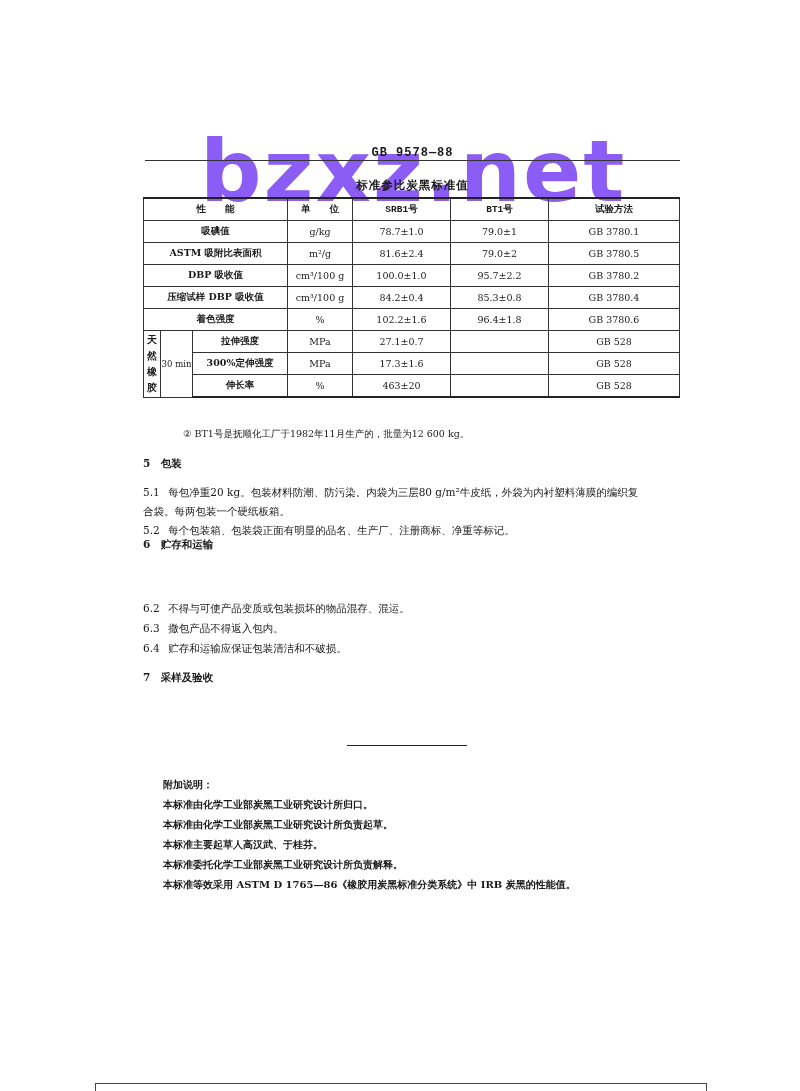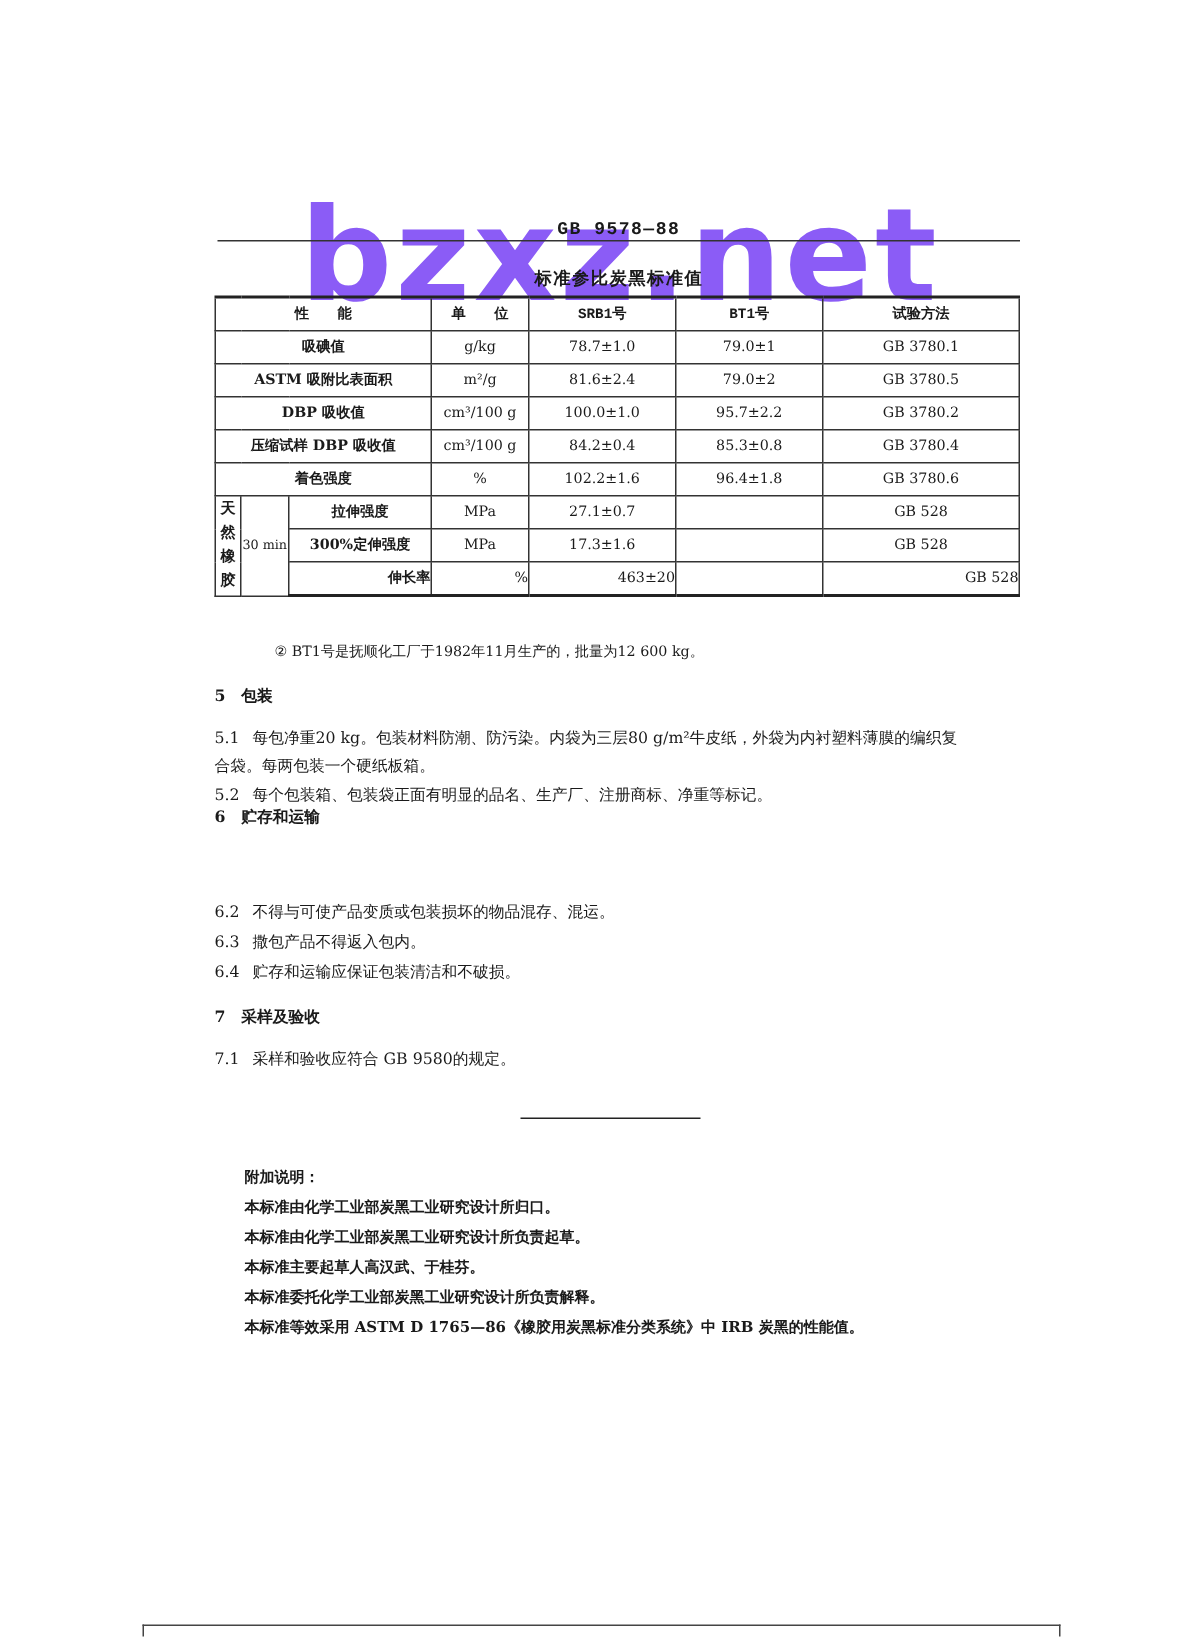--- a/index.html
+++ b/index.html
@@ -10,21 +10,21 @@
   .layer { position: absolute; left: 0; top: 0; width: 800px; height: 1091px; z-index: 1; }
   .hdr { position: absolute; left: 145px; top: 146px; width: 535px; text-align: center;
          font-family: "Liberation Mono", "DejaVu Sans Mono", monospace; font-weight: bold; font-size: 12px; letter-spacing: 1px; }
   .hdr-rule { position: absolute; left: 145px; top: 160px; width: 535px; height: 0; border-top: 1px solid #333; }
   .tbl-title { position: absolute; left: 145px; top: 178px; width: 535px; text-align: center;
                font-weight: bold; font-size: 11.5px; letter-spacing: 1px; }
   table.std { position: absolute; left: 143px; top: 197px; width: 536px; border-collapse: collapse;
               font-size: 9.5px; table-layout: fixed; }
   table.std td { border: 1px solid #333; text-align: center; height: 21px; padding: 0; white-space: nowrap; }
   table.std tr:first-child td { border-top: 2px solid #222; font-family: Liberation Mono, monospace; }
-  table.std tr:last-child td { border-bottom: 2px solid #222; text-align: right; }
+  table.std tr:last-child td { border-bottom: 2px solid #222; }
   table.std td.b { font-weight: bold; }
   td.vert { font-weight: bold; line-height: 16px; font-size: 10px; white-space: normal; }
   td.small { font-size: 8.5px; }
   .note { position: absolute; font-size: 9.5px; }
   .sec { position: absolute; font-size: 10.5px; font-weight: bold; }
   .para { position: absolute; font-size: 10.5px; line-height: 19px; width: 530px; }
   .num { display: inline-block; width: 22px; }
   .divider { position: absolute; left: 347px; top: 745px; width: 120px; border-top: 1px solid #222; }
   .addl { position: absolute; left: 163px; font-size: 10px; font-weight: bold; }
   .footer-box { position: absolute; left: 95px; top: 1083px; width: 610px; height: 20px;
@@ -147,24 +147,20 @@
   <div class="para" style="left:143px; top:619px;">
     <span class="num">6.3</span>
     <span>撒包产品不得返入包内。</span>
   </div>
   <div class="para" style="left:143px; top:639px;">
     <span class="num">6.4</span>
     <span>贮存和运输应保证包装清洁和不破损。</span>
   </div>
 
   <div class="sec" style="left:143px; top:671px;">7　采样及验收</div>
-  <div class="para" style="left:143px; top:697px;">
-    <span class="num">7.1</span>
-    <span>采样和验收应符合 GB 9580的规定。</span>
-  </div>
 
   <div class="divider"></div>
 
   <div class="addl" style="top:778px;">附加说明：</div>
   <div class="addl" style="top:798px;">本标准由化学工业部炭黑工业研究设计所归口。</div>
   <div class="addl" style="top:818px;">本标准由化学工业部炭黑工业研究设计所负责起草。</div>
   <div class="addl" style="top:838px;">本标准主要起草人高汉武、于桂芬。</div>
   <div class="addl" style="top:858px;">本标准委托化学工业部炭黑工业研究设计所负责解释。</div>
   <div class="addl" style="top:878px;">本标准等效采用 ASTM D 1765—86《橡胶用炭黑标准分类系统》中 IRB 炭黑的性能值。</div>
 

